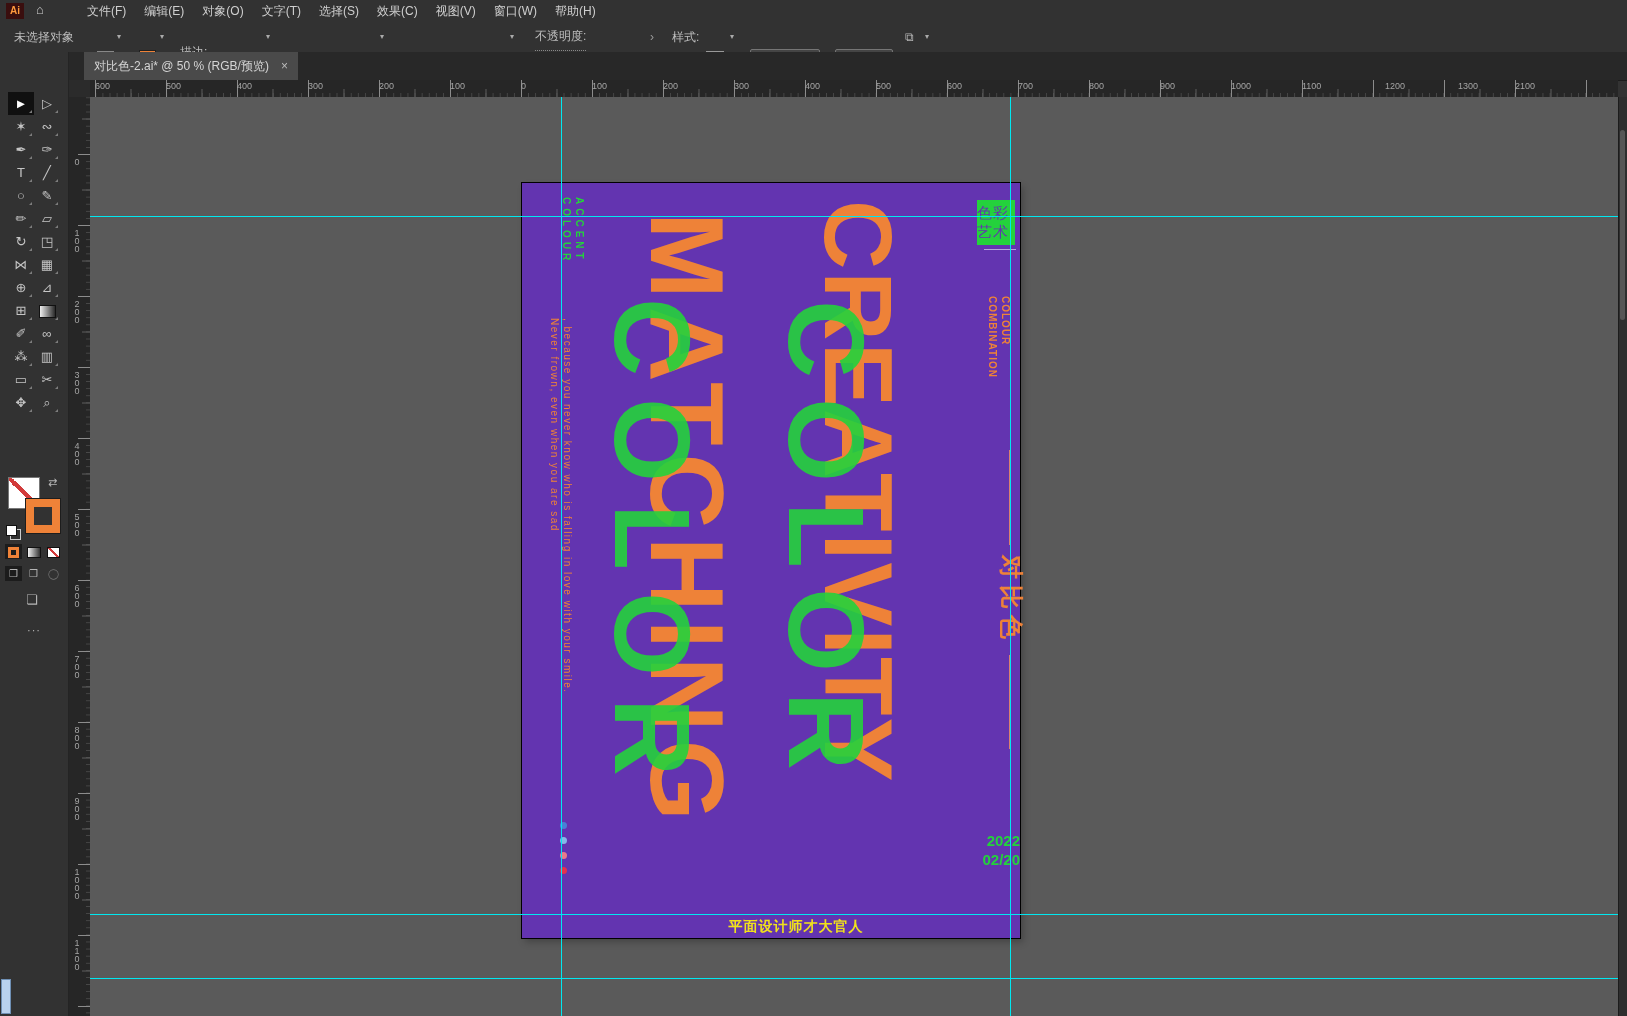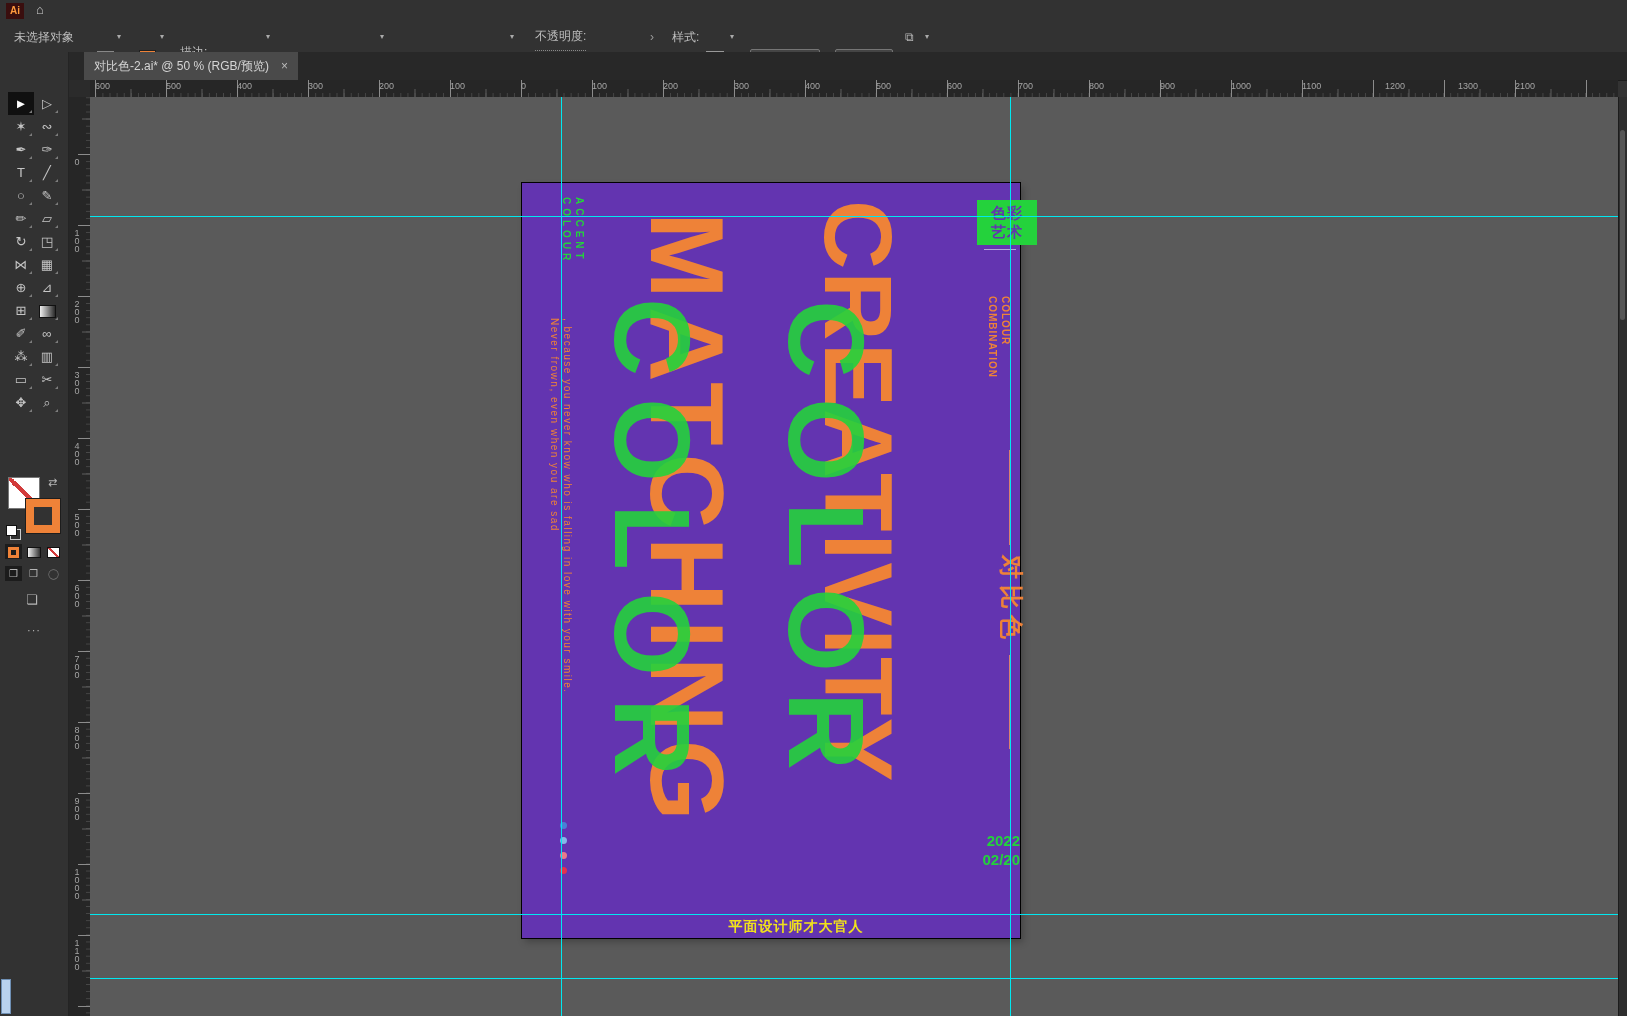--- a/index.html
+++ b/index.html
@@ -93,22 +93,22 @@
   .vtext{writing-mode:vertical-rl;}
   .vtext-lr{writing-mode:vertical-lr;}
   #accent{left:38px;top:14px;color:var(--green);font-size:10px;font-weight:bold;
     letter-spacing:4px;line-height:13px;}
   .vword{writing-mode:vertical-rl;line-height:1;font-weight:800;white-space:nowrap;}
   #word-right-orange{left:288px;top:17px;font-size:96px;letter-spacing:2px;color:var(--orange);}
   #word-right-green{left:250px;top:117px;font-size:108px;letter-spacing:20px;color:var(--green);opacity:.9;}
   #word-left-orange{left:113px;top:29px;font-size:104px;letter-spacing:8px;color:var(--orange);}
   #word-left-green{left:76px;top:115px;font-size:108px;letter-spacing:22px;color:var(--green);opacity:.9;}
   #quote{left:26px;top:135px;color:var(--orange);font-size:10px;letter-spacing:1.5px;line-height:13px;}
-  #stamp{left:455px;top:17px;width:60px;height:45px;background:var(--green);color:var(--purple);
-    font-size:15px;font-weight:bold;text-align:center;line-height:19px;letter-spacing:1px;padding-top:3px;box-sizing:border-box;}
+  #stamp{left:455px;top:17px;width:38px;height:45px;background:var(--green);color:var(--purple);
+    font-size:15px;font-weight:normal;text-align:left;line-height:19px;letter-spacing:1px;padding-top:3px;box-sizing:border-box;}
   #stamp-line{left:462px;top:66px;width:32px;height:1px;background:#c9c2e8;opacity:.8;}
   #combination{left:464px;top:113px;color:var(--orange);font-size:10px;font-weight:bold;
     letter-spacing:1px;line-height:13px;}
   #divider1{left:487px;top:267px;width:2px;height:95px;background:var(--pink);}
   #divider2{left:487px;top:472px;width:2px;height:94px;background:var(--pink);}
   #duibise{left:444px;top:404px;width:90px;height:26px;transform:rotate(90deg);
     color:var(--orange);font-size:24px;font-weight:bold;letter-spacing:6px;text-align:center;line-height:26px;}
   .dot{position:absolute;left:38px;width:7px;height:7px;border-radius:50%;}
   #date-block{left:420px;top:648px;width:78px;text-align:right;color:var(--green);
     font-size:15px;font-weight:bold;line-height:19px;}
@@ -118,20 +118,21 @@
   #right-scroll{left:1618px;top:97px;width:9px;height:919px;background:#2e2e2e;border-left:1px solid #1c1c1c;}
   #right-thumb{left:1620px;top:130px;width:5px;height:190px;background:#565656;border-radius:3px;}
   #scroll-corner{left:1px;top:979px;width:8px;height:33px;background:#b9d2ee;border:1px solid #6f90b5;}
 </style>
 </head>
 <body>
 
 <div id="menubar" class="abs">
   <div id="ai-logo" class="abs">Ai</div>
   <div id="home-icon" class="abs">⌂</div>
+  <div id="menus" class="abs"><span class="menu-item">文件(F)</span><span class="menu-item">编辑(E)</span><span class="menu-item">对象(O)</span><span class="menu-item">文字(T)</span><span class="menu-item">选择(S)</span><span class="menu-item">效果(C)</span><span class="menu-item">视图(V)</span><span class="menu-item">窗口(W)</span><span class="menu-item">帮助(H)</span></div>
 </div>
 
 <div id="controlbar" class="abs">
   <span class="abs cb-label" style="left:14px;top:0;">未选择对象</span>
   <div id="fill-swatch" class="abs"></div>
   <span class="abs dd" style="left:117px;top:0;">▾</span>
   <div id="stroke-swatch" class="abs"></div>
   <span class="abs dd" style="left:160px;top:0;">▾</span>
   <span class="abs cb-label cb-link" style="left:180px;top:16px;line-height:28px;">描边:</span>
   <span id="stroke-stepper" class="abs">

